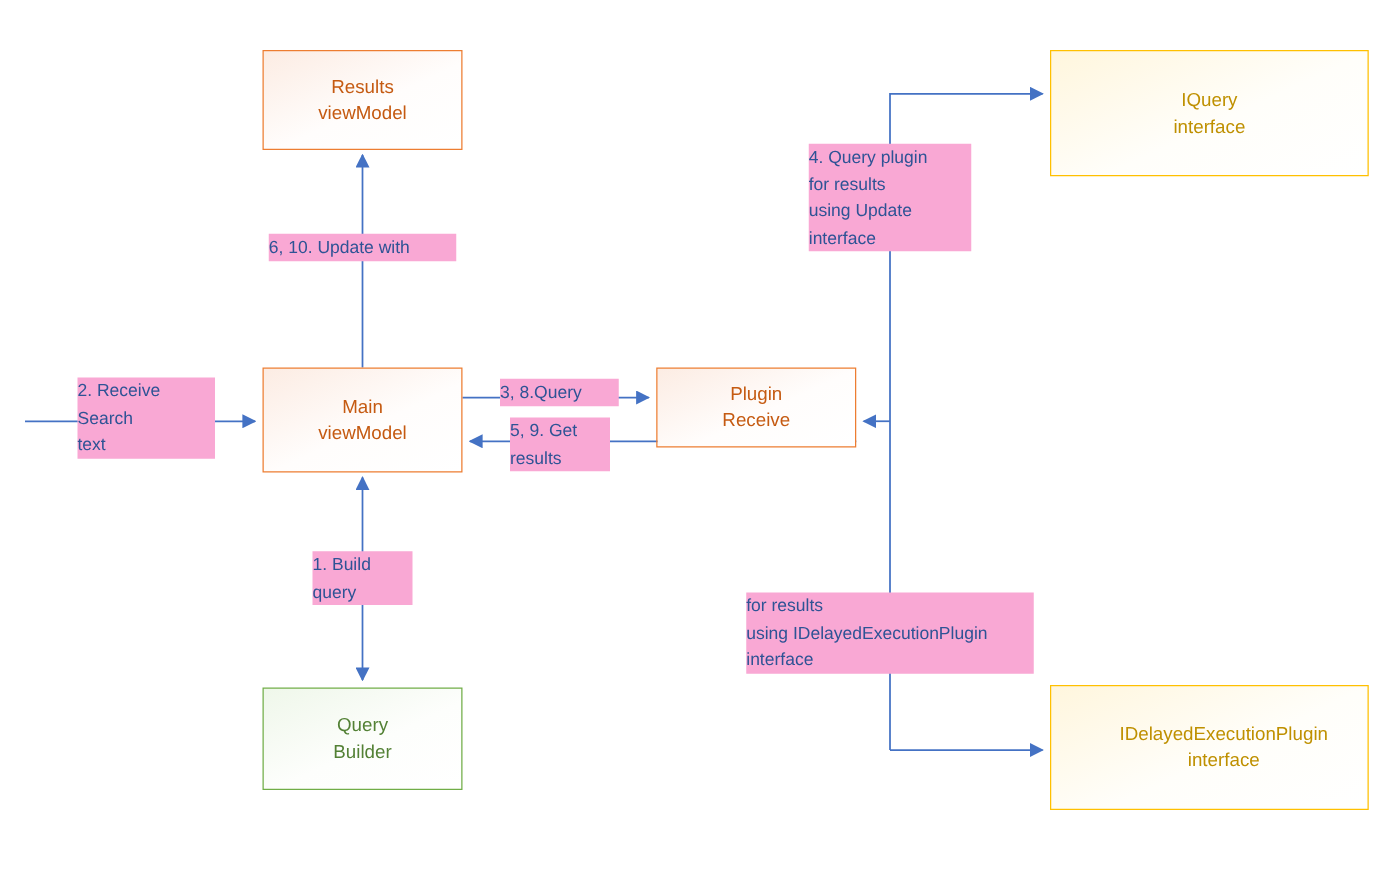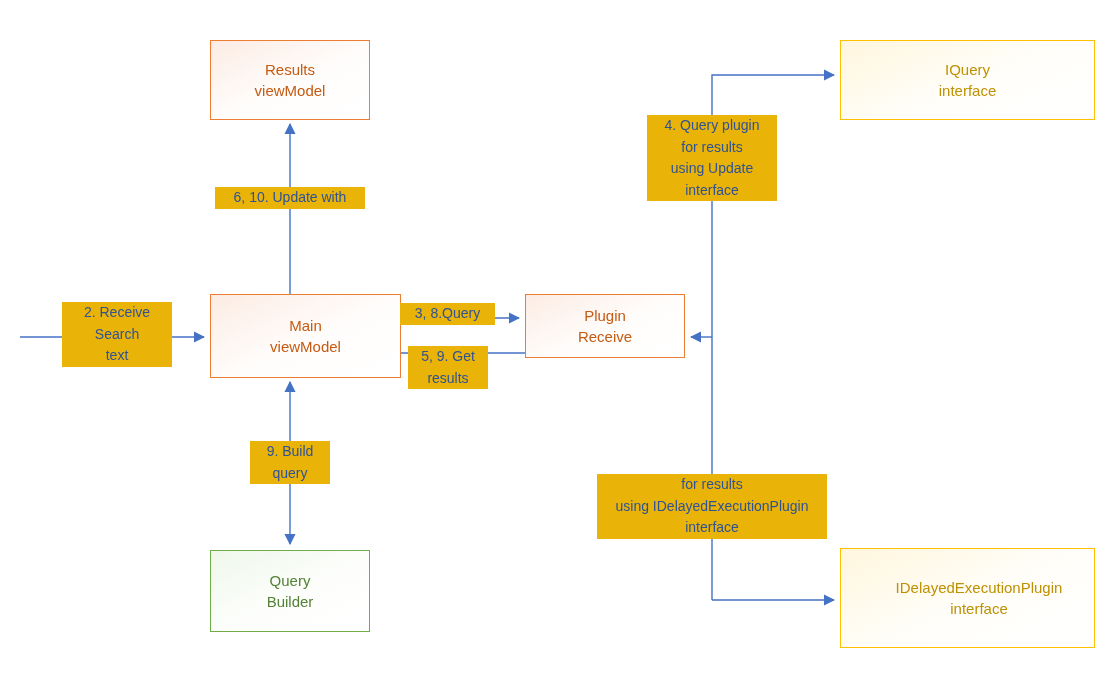--- a/index.html
+++ b/index.html
@@ -24,21 +24,21 @@
     font-size:15px;line-height:21px;text-align:center;box-sizing:border-box;
   }
   .node.orange{border:1px solid var(--orange-border);color:var(--orange-text);
     background:linear-gradient(155deg,#fcece3 0%,#fffdfc 55%,#ffffff 100%);}
   .node.gold{border:1px solid var(--gold-border);color:var(--gold-text);
     background:linear-gradient(155deg,#fff6dd 0%,#fffefa 55%,#ffffff 100%);}
   .node.green{border:1px solid var(--green-border);color:var(--green-text);
     background:linear-gradient(155deg,#eff7ea 0%,#fdfefc 55%,#ffffff 100%);}
   .elabel{
     position:absolute;color:var(--label-text);
-    font-size:14px;line-height:21.5px;text-align:center;background:#eab308;
+    font-size:14px;line-height:21.5px;background:#f9a8d4;
   }
   .elabel span{display:block;}
 </style>
 </head>
 <body>
 
 <div class="canvas">
 
   <svg class="layer" width="1113" height="699">
     <defs>
@@ -54,26 +54,26 @@
     <polyline points="712,600 712,75 834,75" marker-end="url(#arrow)"></polyline>
     <line x1="712" y1="337" x2="691" y2="337" marker-end="url(#arrow)"></line>
     <line x1="712" y1="600" x2="834" y2="600" marker-end="url(#arrow)"></line>
   </svg>
 
   <div class="node orange" style="left:210px;top:40px;width:160px;height:80px;">
     <span>Results</span>
     <span>viewModel</span>
   </div>
 
-  <div class="node gold" style="left:840px;top:40px;width:255px;height:80px;">
+  <div class="node gold" style="left:840px;top:40px;width:255px;height:101px;">
     <span>IQuery</span>
     <span>interface</span>
   </div>
 
-  <div class="node orange" style="left:210px;top:294px;width:191px;height:84px;">
+  <div class="node orange" style="left:210px;top:294px;width:160px;height:84px;">
     <span>Main</span>
     <span>viewModel</span>
   </div>
 
   <div class="node orange" style="left:525px;top:294px;width:160px;height:64px;">
     <span>Plugin</span>
     <span>Receive</span>
   </div>
 
   <div class="node green" style="left:210px;top:550px;width:160px;height:82px;">
@@ -93,27 +93,27 @@
   </div>
 
   <div class="elabel" style="left:215px;top:187px;width:150px;">
     <span>6, 10. Update with</span>
   </div>
 
   <div class="elabel" style="left:400px;top:303px;width:95px;">
     <span>3, 8.Query</span>
   </div>
 
-  <div class="elabel" style="left:408px;top:334px;width:80px;margin-top:12px;">
+  <div class="elabel" style="left:408px;top:334px;width:80px;">
     <span>5, 9. Get</span>
     <span>results</span>
   </div>
 
   <div class="elabel" style="left:250px;top:441px;width:80px;">
-    <span>9. Build</span>
+    <span>1. Build</span>
     <span>query</span>
   </div>
 
   <div class="elabel" style="left:647px;top:115px;width:130px;">
     <span>4. Query plugin</span>
     <span>for results</span>
     <span>using Update</span>
     <span>interface</span>
   </div>
 

